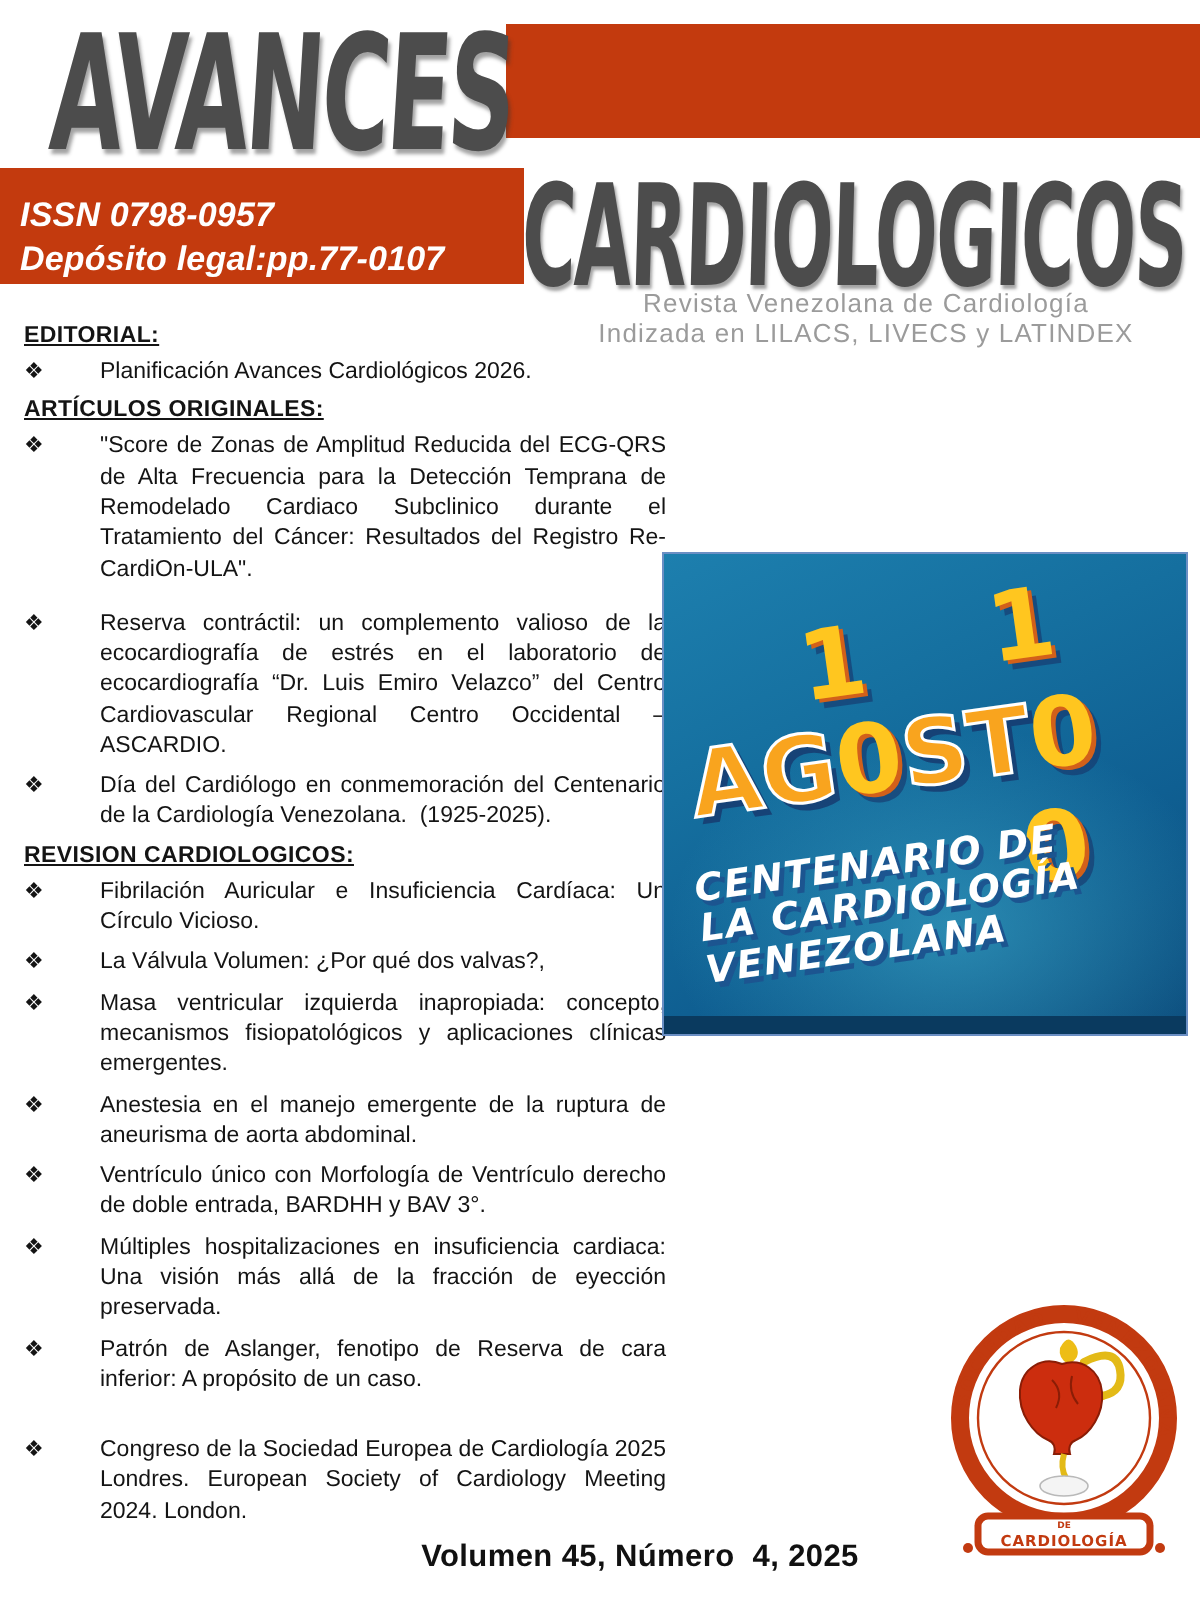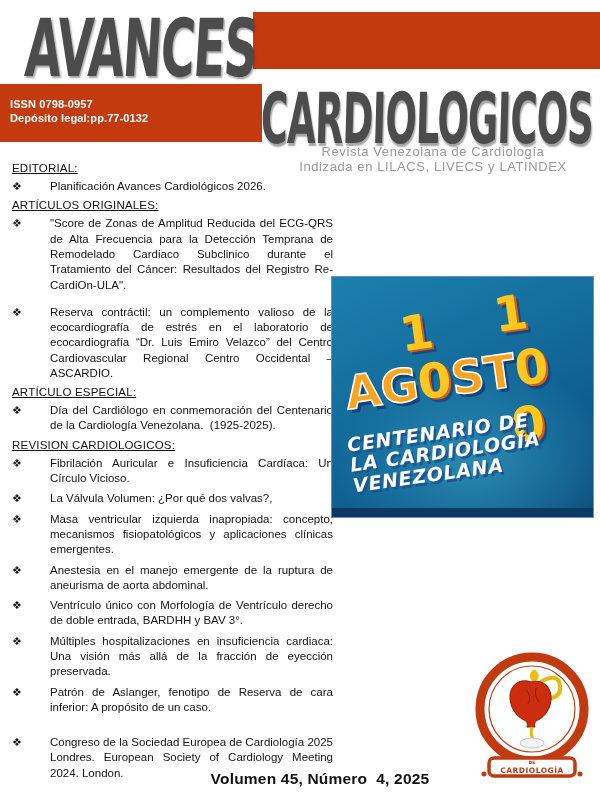--- a/index.html
+++ b/index.html
@@ -20,37 +20,37 @@
     position:absolute;left:28px;top:8px;z-index:2;white-space:nowrap;
     font-family:"DejaVu Sans",sans-serif;font-weight:bold;font-size:64px;line-height:1;
     color:var(--title-gray);letter-spacing:-2px;
     transform:scale(0.73,1.25) skewX(-6deg);transform-origin:left top;
     text-shadow:2px 2px 2px rgba(50,50,50,.45);
   }
   .m-block2{
     position:absolute;left:0;top:84px;width:262px;height:58px;background:var(--accent);
     box-sizing:border-box;padding:13px 0 0 10px;
   }
-  .issn-line{color:#fff;font-weight:bold;font-size:11px;line-height:1.3;letter-spacing:.1px;}
+  .issn-line{color:#fff;font-weight:bold;font-size:17px;line-height:1.3;letter-spacing:.1px;font-style:italic;}
   .m-title2{
     position:absolute;left:262px;top:84px;z-index:2;white-space:nowrap;
     font-family:"DejaVu Sans",sans-serif;font-weight:bold;font-size:64px;line-height:1;
     color:var(--title-gray);letter-spacing:-1.5px;
     transform:scale(0.578,1.1) skewX(-3deg);transform-origin:left top;
     text-shadow:2px 2px 2px rgba(50,50,50,.45);
   }
   .m-sub{
     position:absolute;left:268px;top:144px;width:330px;text-align:center;
     color:var(--subtitle-gray);font-size:13px;line-height:1.18;letter-spacing:.6px;
   }
   
   .toc{position:absolute;left:12px;top:162px;width:321px;font-size:11.5px;}
   .sec{}
   .sec:first-child{margin-top:0;}
-  .sec-h{font-weight:normal;text-decoration:underline;margin-bottom:5px;letter-spacing:.2px;}
+  .sec-h{font-weight:bold;text-decoration:underline;margin-bottom:5px;letter-spacing:.2px;}
   .item{display:flex;margin-bottom:5px;}
   .bullet{flex:0 0 20px;font-size:11px;line-height:1.4;}
   .itx{flex:1;text-align:justify;line-height:1.33;padding-left:18px;}
   
   .poster{
     position:absolute;left:331px;top:276px;width:261px;height:240px;overflow:hidden;
     border:1px solid #6b8fc4;
     background:
       radial-gradient(90% 70% at 55% 78%, rgba(64,175,205,.55) 0%, rgba(64,175,205,0) 60%),
       linear-gradient(155deg,#1d7fae 0%,#156f9f 35%,#0f5f92 65%,#0c4c7c 100%);
@@ -98,21 +98,21 @@
 </style>
 </head>
 <body>
 
 <div class="page">
 
   <div class="m-block1"></div>
   <div class="m-title1">AVANCES</div>
   <div class="m-block2">
     <div class="issn-line">ISSN 0798-0957</div>
-    <div class="issn-line">Depósito legal:pp.77-0132</div>
+    <div class="issn-line">Depósito legal:pp.77-0107</div>
   </div>
   <div class="m-title2">CARDIOLOGICOS</div>
   <div class="m-sub">
     <div>Revista Venezolana de Cardiología</div>
     <div>Indizada en LILACS, LIVECS y LATINDEX</div>
   </div>
 
   <div class="toc">
 
     <div class="sec">
@@ -129,21 +129,20 @@
         <span class="bullet">❖</span>
         <span class="itx">"Score de Zonas de Amplitud Reducida del ECG-QRS de Alta Frecuencia para la Detección Temprana de Remodelado Cardiaco Subclinico durante el Tratamiento del Cáncer: Resultados del Registro Re-CardiOn-ULA".</span>
       </div>
       <div class="item" style="margin-top:12px;">
         <span class="bullet">❖</span>
         <span class="itx">Reserva contráctil: un complemento valioso de la ecocardiografía de estrés en el laboratorio de ecocardiografía “Dr. Luis Emiro Velazco” del Centro Cardiovascular Regional Centro Occidental – ASCARDIO.</span>
       </div>
     </div>
 
     <div class="sec">
-      <div class="sec-h">ARTÍCULO ESPECIAL:</div>
       <div class="item">
         <span class="bullet">❖</span>
         <span class="itx">Día del Cardiólogo en conmemoración del Centenario de la Cardiología Venezolana.&nbsp;&nbsp;(1925-2025).</span>
       </div>
     </div>
 
     <div class="sec">
       <div class="sec-h">REVISION CARDIOLOGICOS:</div>
       <div class="item">
         <span class="bullet">❖</span>

